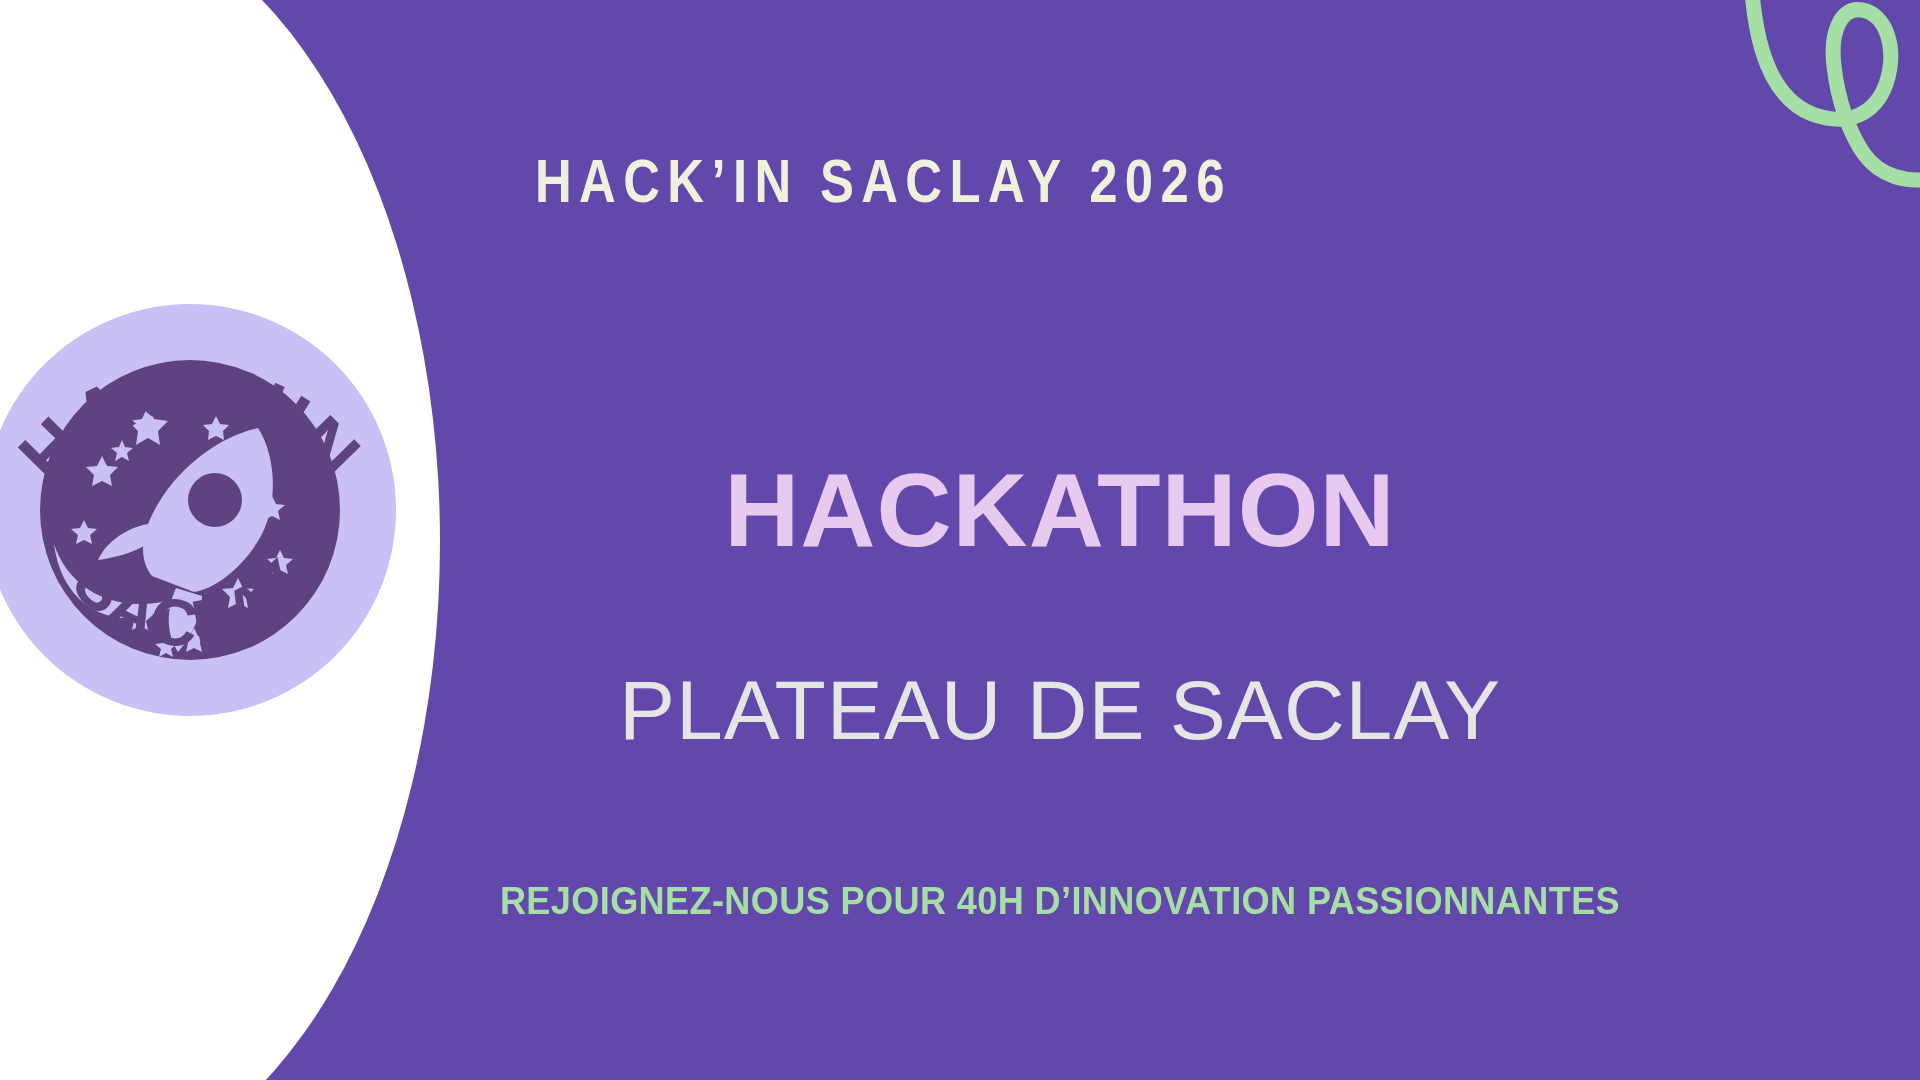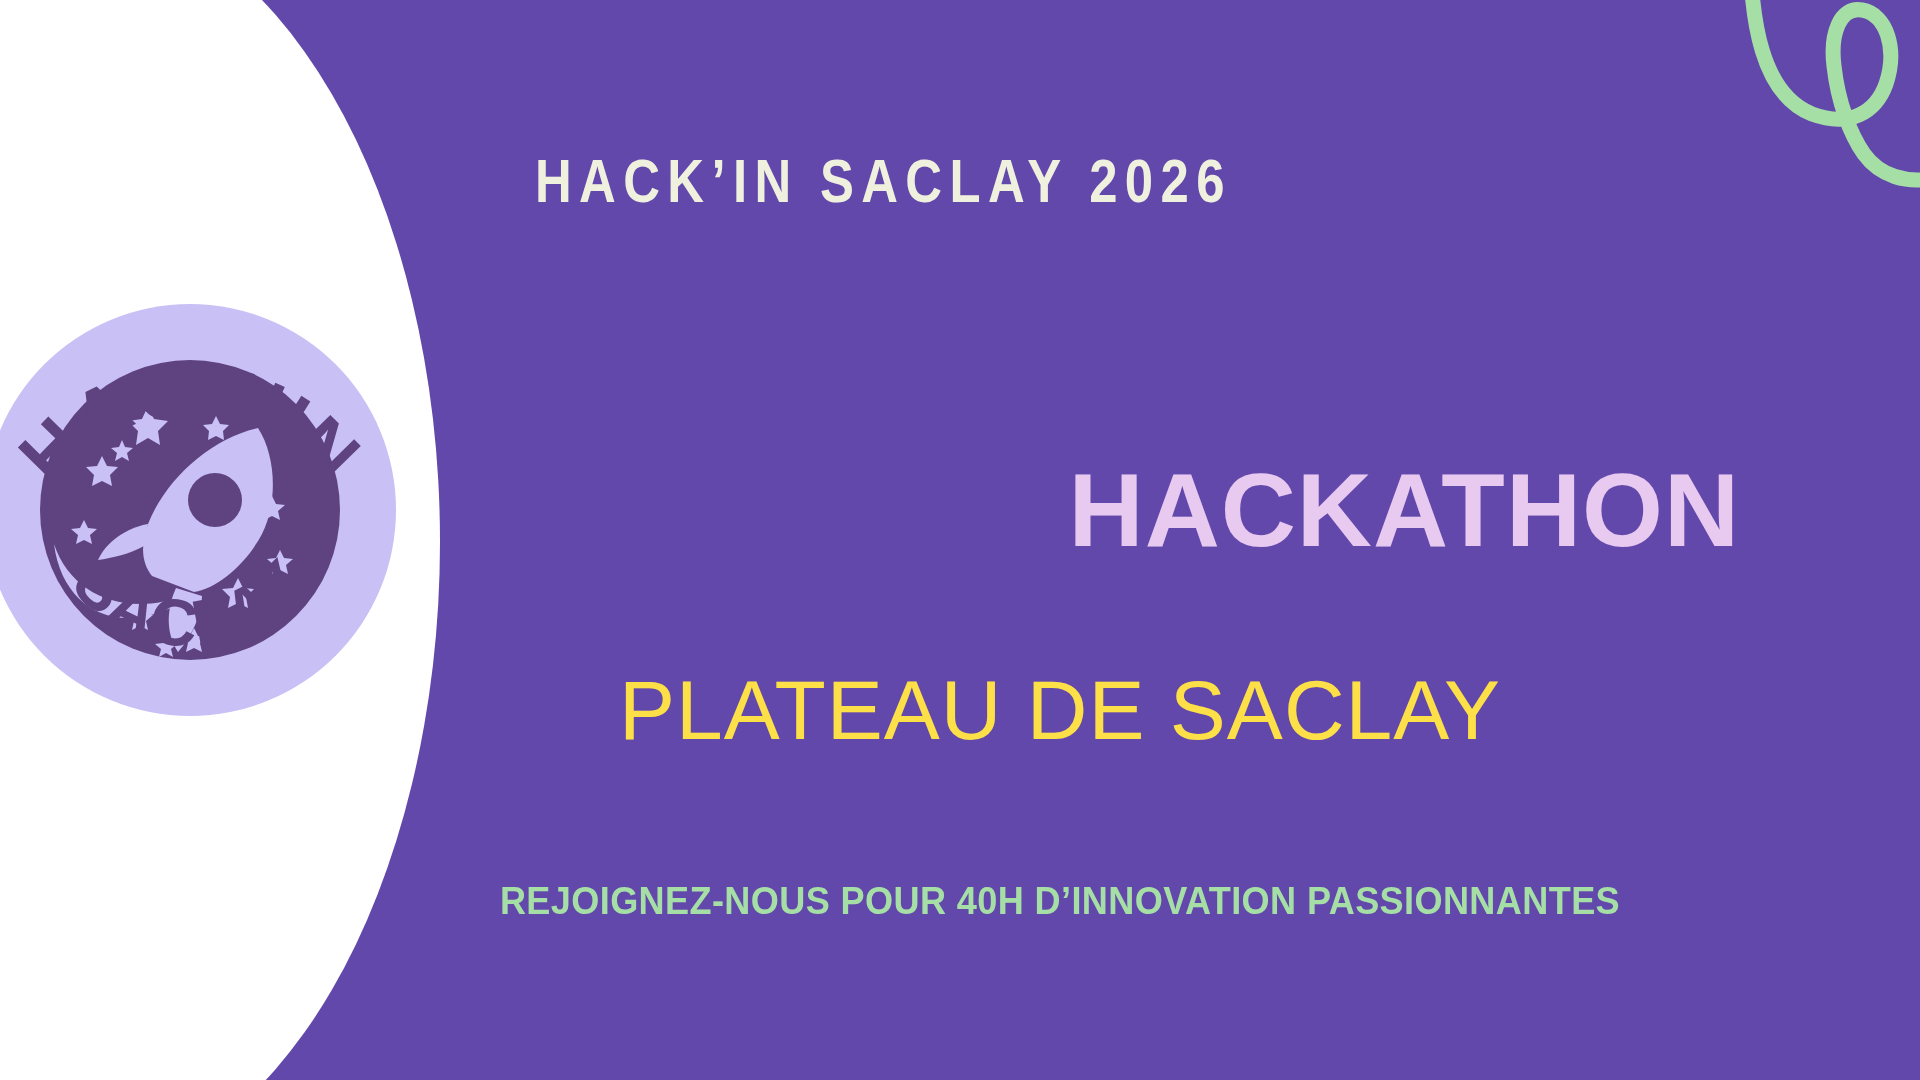--- a/index.html
+++ b/index.html
@@ -74,21 +74,21 @@
     transform-origin:left center;
     white-space:nowrap;
     line-height:1;
   }
 
   .headline-block {
     position:absolute;
     left:0;
     top:466px;
     width:1360px;
-    text-align:right;
+    text-align:center;
   }
 
   .headline-1, .headline-2 {
     color:#E8C9F0;
     font-family:"Liberation Sans", sans-serif;
     font-weight:700;
     font-size:104px;
     line-height:0.86;
     letter-spacing:1px;
     white-space:nowrap;
@@ -97,21 +97,21 @@
     font-size:106px;
     letter-spacing:0px;
   }
 
   .subheadline {
     position:absolute;
     left:0;
     top:668px;
     width:1360px;
     text-align:center;
-    color:#fde047;
+    color:#e5e5e5;
     font-family:"Liberation Sans", sans-serif;
     font-weight:400;
     font-size:84px;
     line-height:1;
     letter-spacing:1px;
     white-space:nowrap;
   }
 
   .tagline {
     position:absolute;

